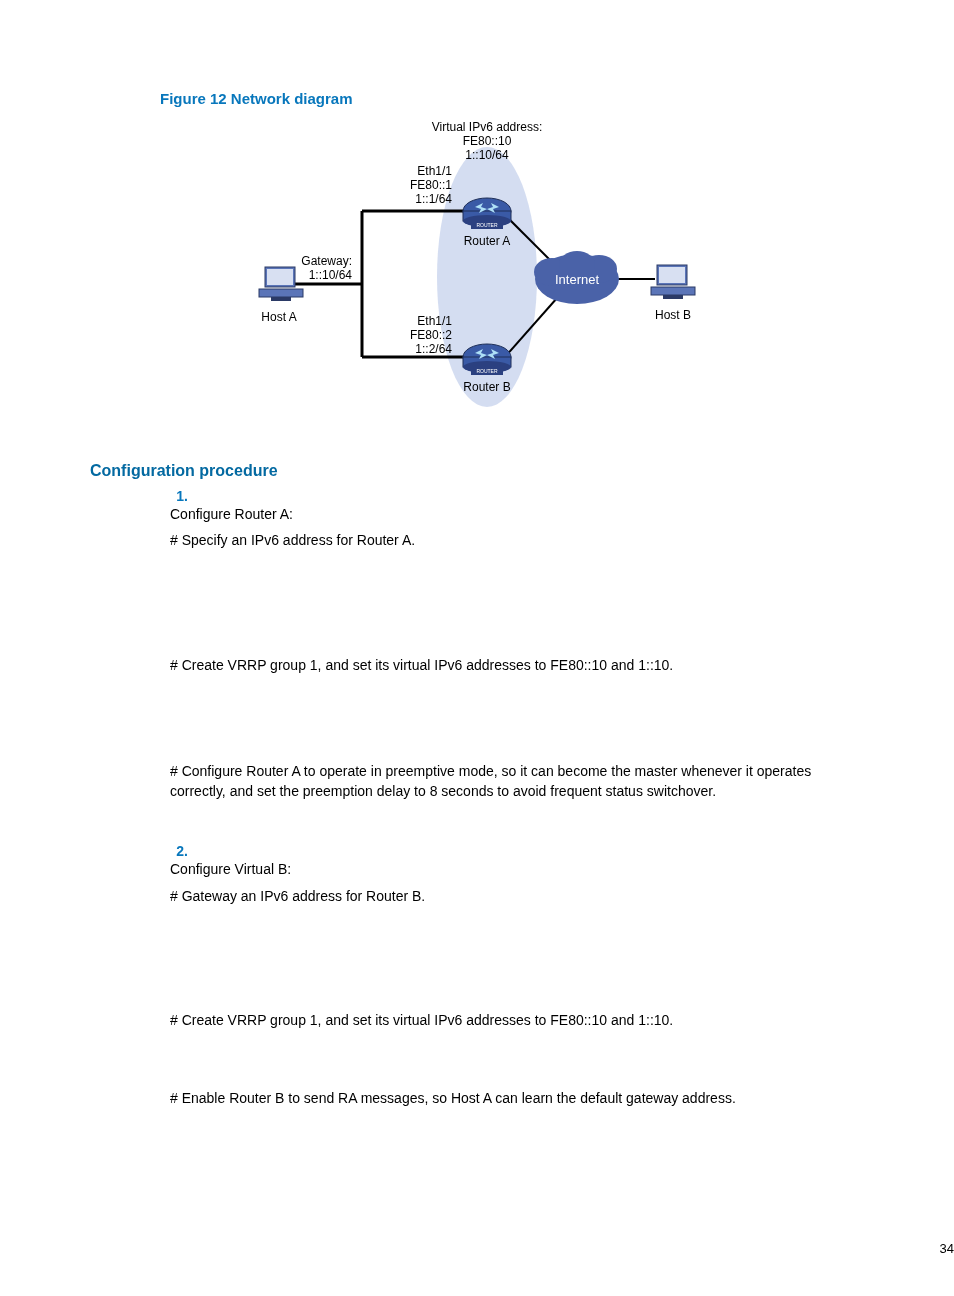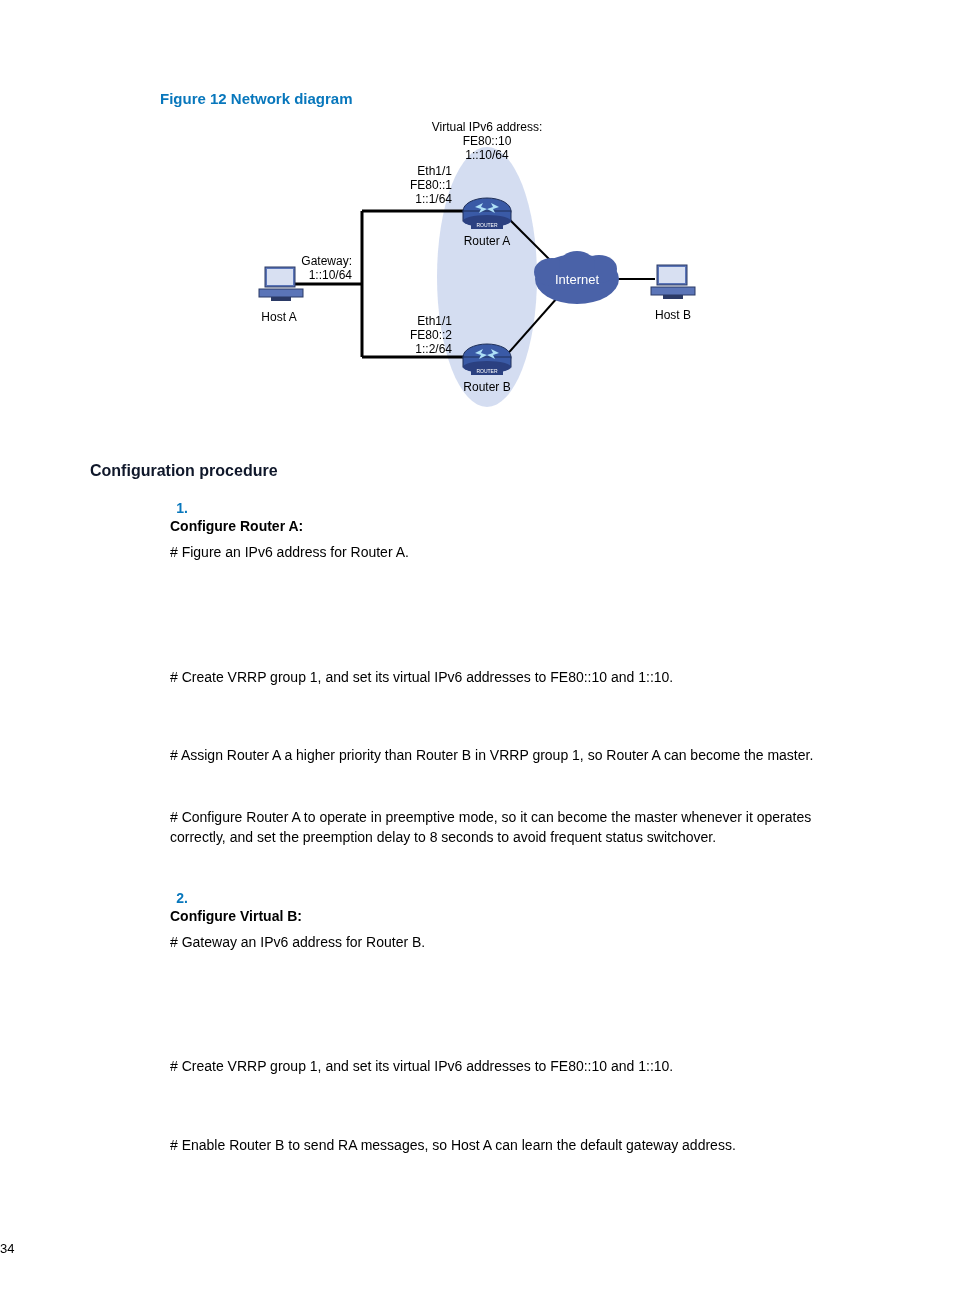--- a/index.html
+++ b/index.html
@@ -27,24 +27,24 @@
   .diagram-wrap {
     width: 460px;
     height: 320px;
     margin: 0 auto 25px auto;
     position: relative;
   }
   .diagram-wrap text {
     font-family: Arial, sans-serif;
   }
   .section-heading {
-    color: #0f172a;
+    color: #0369a1;
     font-weight: bold;
     font-size: 16px;
-    margin: 20px 0 20px 0;
+    margin: 20px 0 8px 0;
   }
   .steps {
     margin-left: 70px;
   }
   .step-num {
     color: #0877bc;
     font-weight: bold;
     display: inline-block;
     width: 28px;
     text-align: right;
@@ -55,31 +55,30 @@
     width: 670px;
     vertical-align: top;
     margin-left: 10px;
   }
   .step-body p {
     margin: 0 0 14px 0;
     line-height: 1.45;
   }
   .step-title {
     margin-bottom: 6px !important;
-    font-weight: bold;
   }
   .gap-lg { height: 90px; }
   .gap-md { height: 44px; }
   .gap-sm { height: 28px; }
   .page-num {
     position: absolute;
     bottom: 40px;
     left: 0;
     right: 0;
-    text-align: left;
+    text-align: right;
     font-size: 13px;
   }
 </style>
 </head>
 <body>
 
 <div class="page">
 
   <div class="figure-caption">Figure 12 Network diagram</div>
 
@@ -162,25 +161,24 @@
   </div>
 
   <div class="section-heading">Configuration procedure</div>
 
   <div class="steps">
 
     <div>
       <span class="step-num">1.</span>
       <div class="step-body">
         <p class="step-title">Configure Router A:</p>
-        <p># Figure an IPv6 address for Router A.</p>
+        <p># Specify an IPv6 address for Router A.</p>
         <div class="gap-lg"></div>
         <p># Create VRRP group 1, and set its virtual IPv6 addresses to FE80::10 and 1::10.</p>
         <div class="gap-md"></div>
-        <p># Assign Router A a higher priority than Router B in VRRP group 1, so Router A can become the master.</p>
         <div class="gap-sm"></div>
         <p># Configure Router A to operate in preemptive mode, so it can become the master whenever it operates correctly, and set the preemption delay to 8 seconds to avoid frequent status switchover.</p>
         <div class="gap-sm"></div>
       </div>
     </div>
 
     <div>
       <span class="step-num">2.</span>
       <div class="step-body">
         <p class="step-title">Configure Virtual B:</p>

